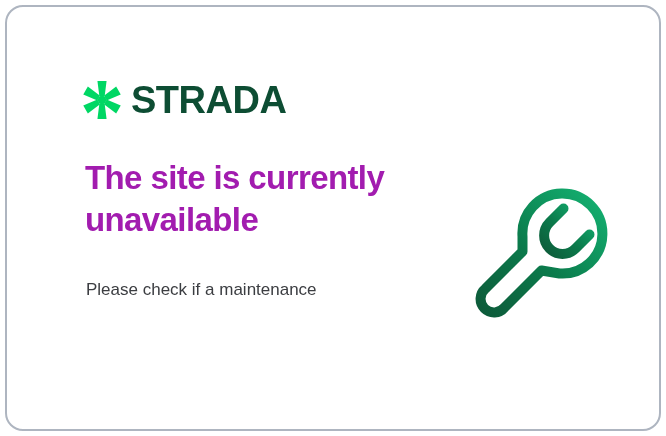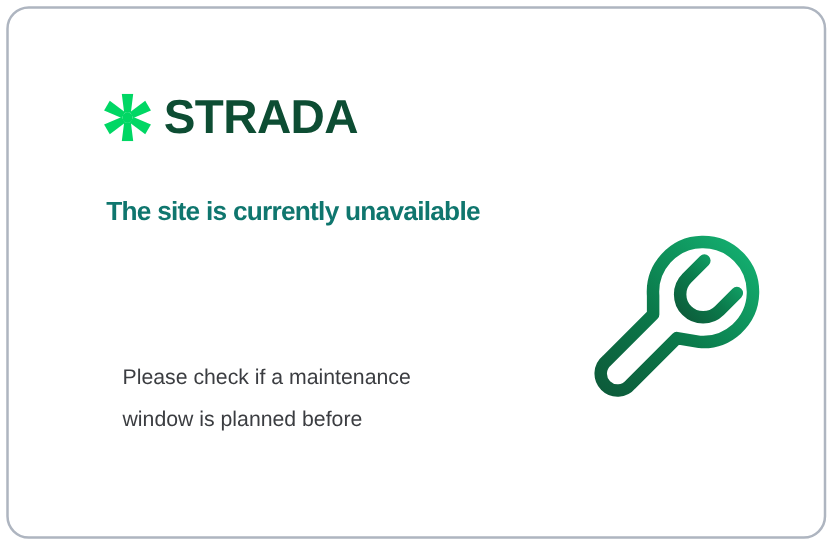--- a/index.html
+++ b/index.html
@@ -35,21 +35,21 @@
     border: 2px solid #aeb5c0;
     border-radius: 18px;
   }
 
   
   .brand {
     position: absolute;
     left: 76px;
     top: 68px;
     display: flex;
-    align-items: flex-start;
+    align-items: flex-end;
     gap: 10px;
     height: 44px;
   }
   .brand-mark {
     width: 38px;
     height: 38px;
     display: block;
     flex: 0 0 auto;
   }
   .brand-word {
@@ -61,36 +61,36 @@
     white-space: nowrap;
     font-family: "Liberation Sans", sans-serif;
   }
 
   
   .headline {
     position: absolute;
     left: 78px;
     top: 150px;
     width: 330px;
-    font-size: 21px;
+    font-size: 33px;
     font-weight: 700;
     line-height: 1.26;
     letter-spacing: -0.6px;
-    color: #0f766e;
+    color: #a21caf;
     margin: 0;
     font-family: "Liberation Sans", sans-serif;
   }
 
   
   .body-copy {
     position: absolute;
     left: 79px;
     top: 266px;
     width: 320px;
-    margin: 12px;
+    margin: 0;
     font-size: 17px;
     font-weight: 400;
     line-height: 2.0;
     color: #3b3d41;
     font-family: "Liberation Sans", sans-serif;
   }
   .body-copy .line {
     display: block;
     white-space: nowrap;
   }
@@ -138,21 +138,20 @@
           </g>
         </g>
       </svg>
       <span class="brand-word">STRADA</span>
     </div>
 
     <h1 class="headline">The site is currently unavailable</h1>
 
     <p class="body-copy">
       <span class="line">Please check if a maintenance</span>
-      <span class="line">window is planned before</span>
     </p>
 
     <svg class="wrench" viewBox="0 0 168 170" aria-hidden="true">
       <defs>
         <linearGradient id="wrenchGrad" x1="0" y1="1" x2="1" y2="0">
           <stop offset="0%" stop-color="#0d5b3a"></stop>
           <stop offset="45%" stop-color="#0b7a4b"></stop>
           <stop offset="100%" stop-color="#14b272"></stop>
         </linearGradient>
       </defs>

